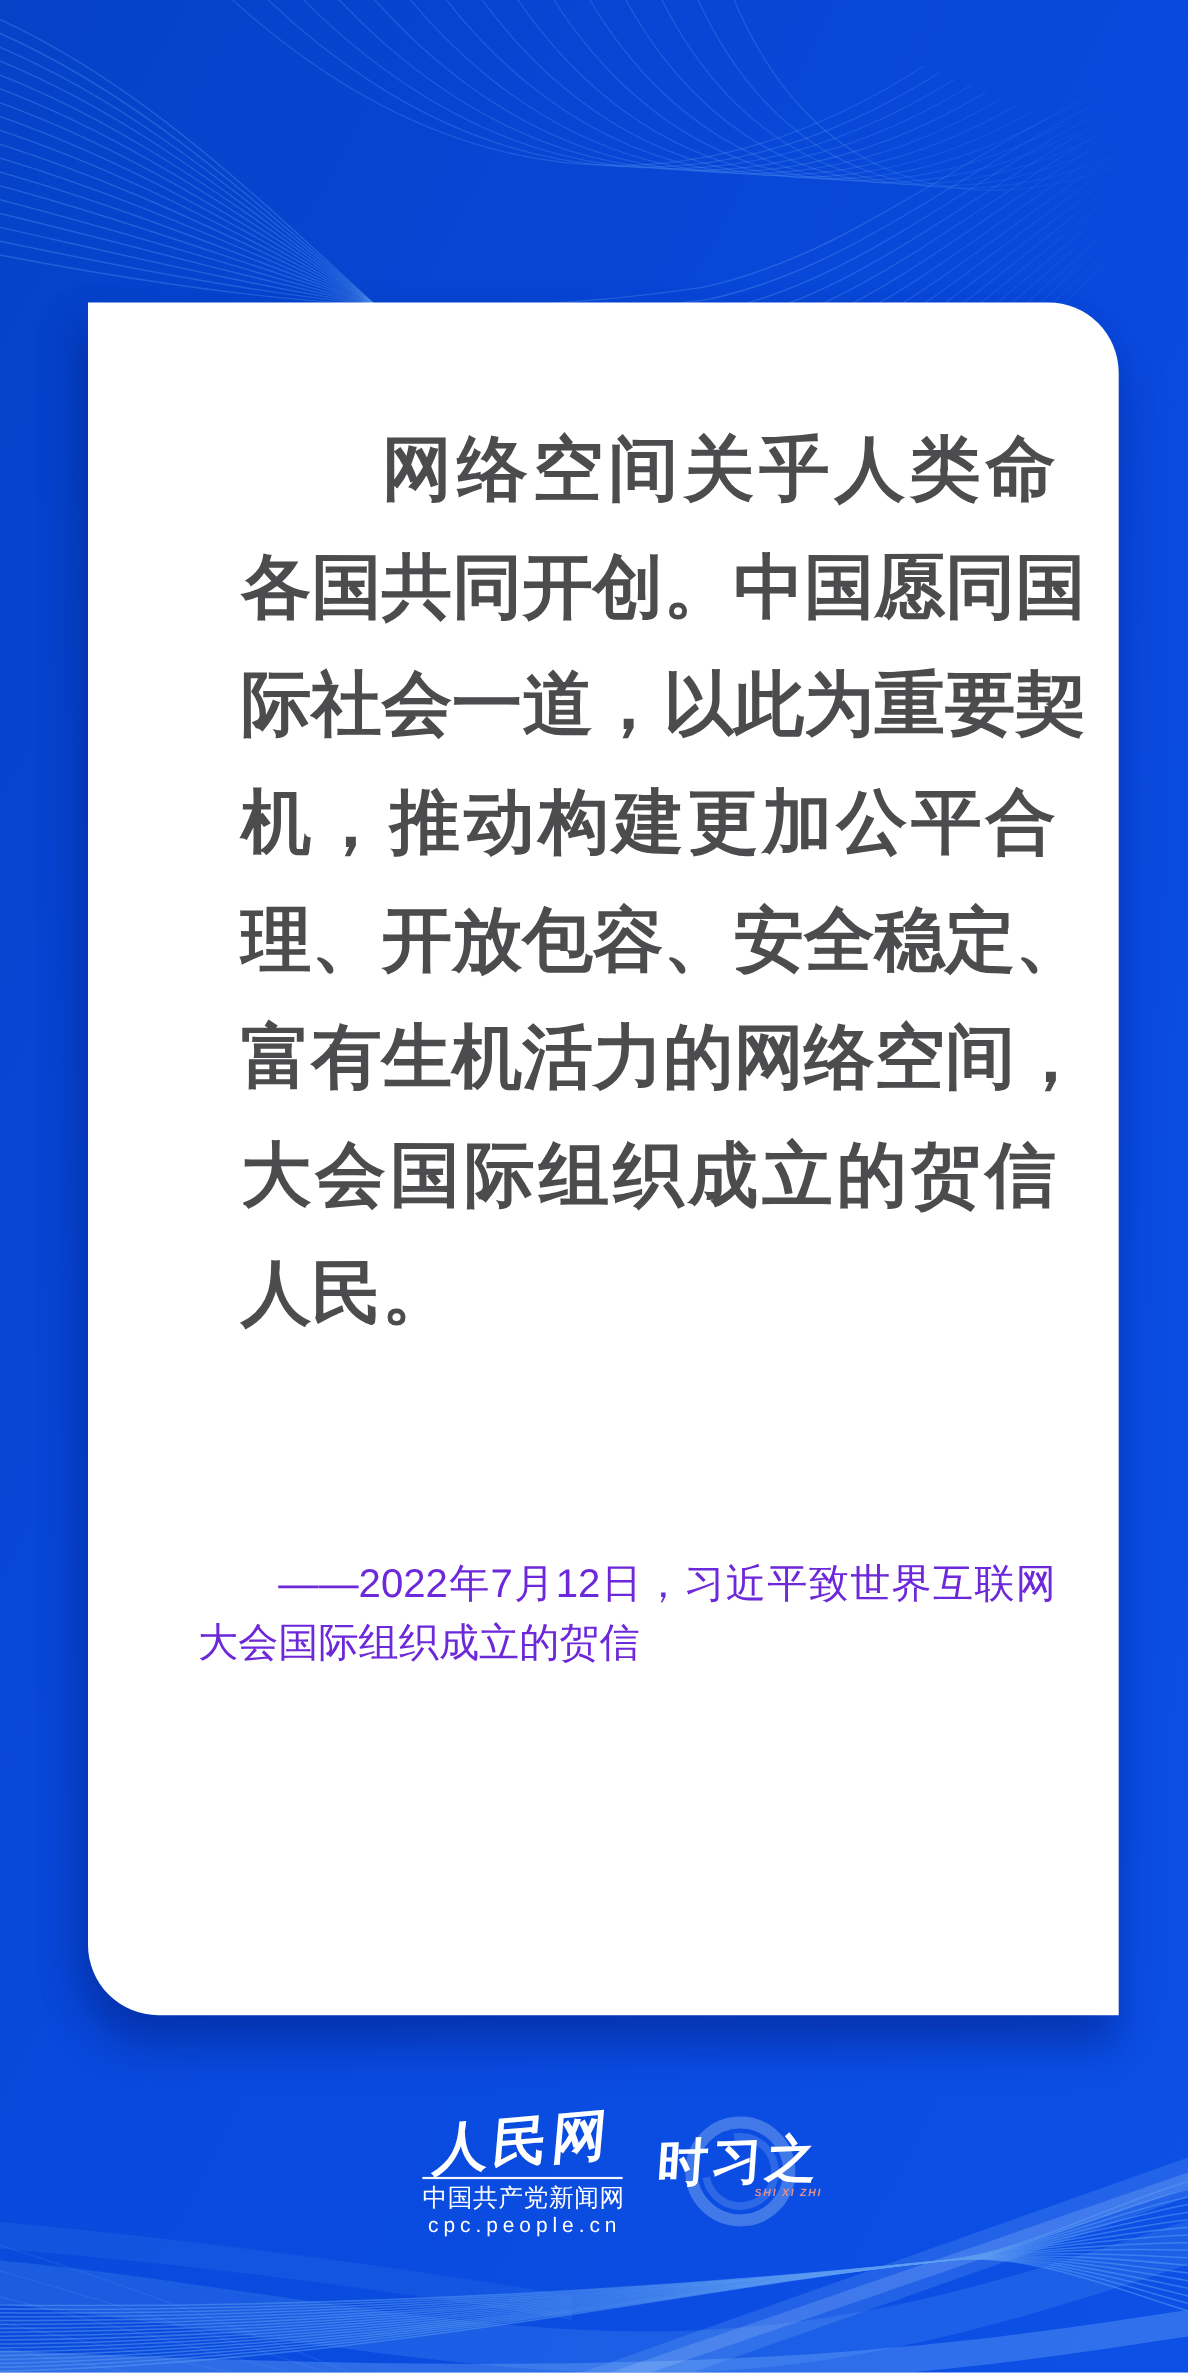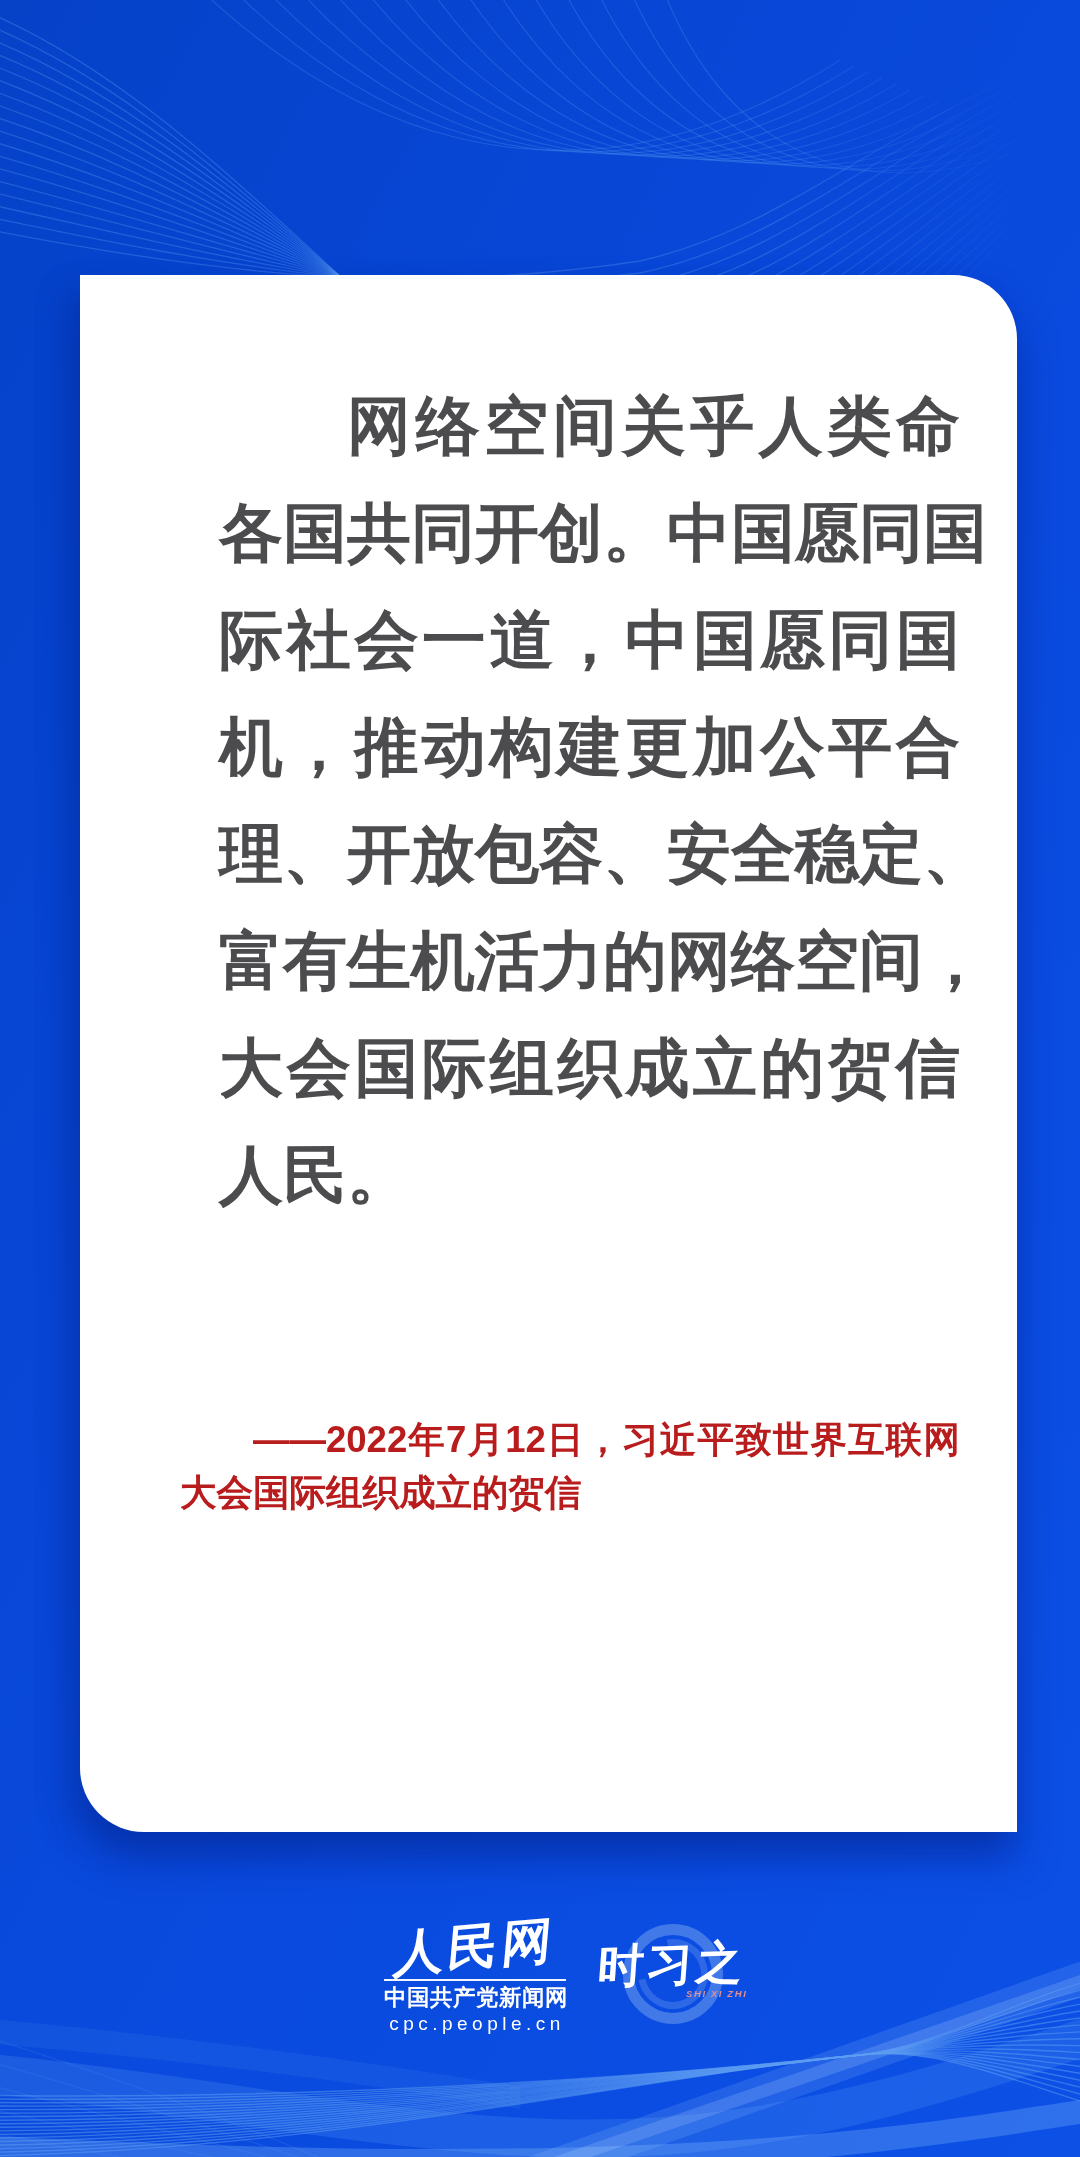--- a/index.html
+++ b/index.html
@@ -21,31 +21,31 @@
         box-shadow:0 26px 38px rgba(3,38,148,.5),-16px 16px 30px rgba(3,38,148,.25);}
 
   .quote{position:absolute;left:100px;top:98px;width:780px;}
   .qline{font-family:"Liberation Serif","DejaVu Serif",serif;font-weight:700;
          font-size:64px;line-height:107px;color:#4c4c4e;white-space:nowrap;
          text-align-last:justify;margin-left:39px;}
   .qline.first{text-indent:128px;}
   .qline.last{text-align-last:left;}
 
   .attribution{position:absolute;left:100px;top:1138px;width:780px;
-               color:#b91c1c;font-size:36.5px;line-height:53px;font-weight:bold;}
+               color:#6d28d9;font-size:36.5px;line-height:53px;}
   .aline1{text-indent:73px;white-space:nowrap;text-align-last:justify;}
 
   
   .footer{position:absolute;left:0;top:1918px;width:1080px;height:150px;color:#fff;}
   .pd-block{position:absolute;left:384px;top:0;width:182px;text-align:center;}
   .pd-script{display:inline-block;font-family:"Liberation Serif","DejaVu Serif",serif;
              font-weight:700;font-size:50px;line-height:58px;
              transform:rotate(-5deg) skewX(-10deg);letter-spacing:4px;}
   .pd-line{height:2px;background:rgba(255,255,255,.95);margin:3px 0 4px 0;}
-  .pd-name{font-weight:700;font-size:22.5px;line-height:26px;letter-spacing:.5px;white-space:nowrap;}
+  .pd-name{font-weight:400;font-size:22.5px;line-height:26px;letter-spacing:.5px;white-space:nowrap;}
   .pd-url{font-weight:400;font-size:19px;line-height:22px;letter-spacing:4.5px;
           margin-top:2px;padding-left:4px;white-space:nowrap;text-align:center;}
 
   .sxz-block{position:absolute;left:598px;top:4px;width:150px;height:120px;}
   .sxz-ring{position:absolute;left:25px;top:2px;width:78px;height:78px;border-radius:50%;
             border:11px solid rgba(185,215,250,.32);}
   .sxz-ring::before{content:"";position:absolute;inset:4px;border-radius:50%;
             border:7px solid rgba(200,225,255,.18);border-left-color:transparent;
             transform:rotate(35deg);}
   .sxz-text{position:absolute;left:0;top:18px;font-weight:700;font-size:46px;line-height:48px;
@@ -122,21 +122,21 @@
       <path d="M -30 199 Q 170 255, 400 335" fill="none" stroke="#5d9ef3" stroke-opacity="0.16" stroke-width="1.4"></path>
       <path d="M -30 223 Q 170 275, 400 335" fill="none" stroke="#5d9ef3" stroke-opacity="0.16" stroke-width="1.4"></path>
       <path d="M -30 247 Q 170 295, 400 335" fill="none" stroke="#5d9ef3" stroke-opacity="0.16" stroke-width="1.4"></path>
       <path d="M -30 271 Q 170 315, 400 335" fill="none" stroke="#5d9ef3" stroke-opacity="0.16" stroke-width="1.4"></path>
     </svg>
 
   <div class="card">
     <div class="quote">
       <div class="qline first">网络空间关乎人类命</div>
       <div class="qline">各国共同开创。中国愿同国</div>
-      <div class="qline">际社会一道，中国愿同国</div>
+      <div class="qline">际社会一道，以此为重要契</div>
       <div class="qline">机，推动构建更加公平合</div>
       <div class="qline">理、开放包容、安全稳定、</div>
       <div class="qline">富有生机活力的网络空间，</div>
       <div class="qline">大会国际组织成立的贺信</div>
       <div class="qline last">人民。</div>
     </div>
     <div class="attribution">
       <div class="aline1">——2022年7月12日，习近平致世界互联网</div>
       <div class="aline2">大会国际组织成立的贺信</div>
     </div>

